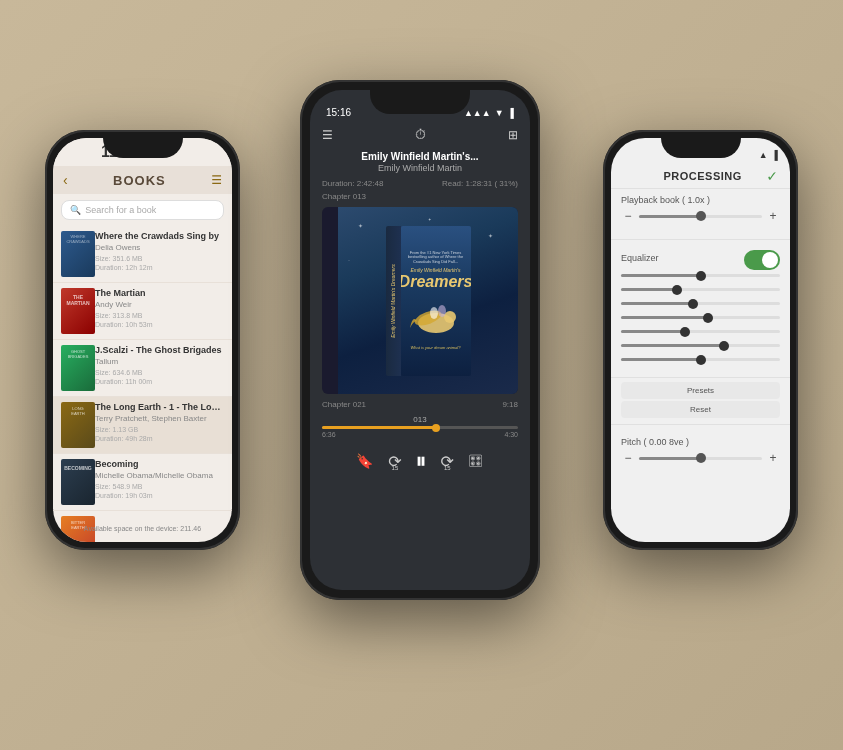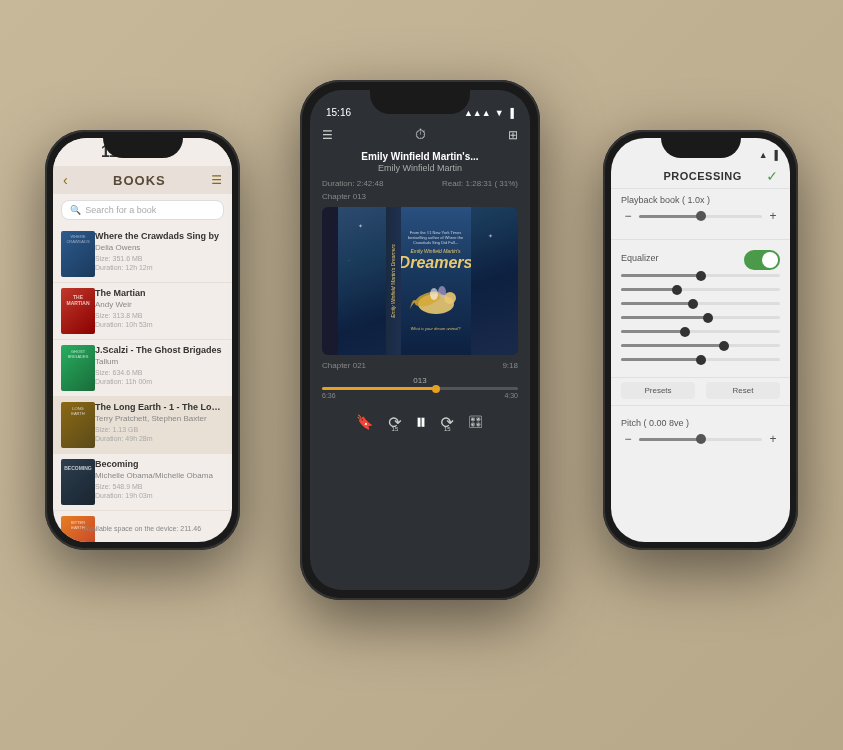--- a/index.html
+++ b/index.html
@@ -282,21 +282,21 @@
     .chapter-label {
       font-size: 8px;
       color: #888;
       padding: 2px 12px;
     }
 
     .album-art {
       margin: 4px 12px;
       border-radius: 6px;
       overflow: hidden;
-      height: 148px;
+      height: 187px;
       background: #1a1a2e;
       display: flex;
       align-items: center;
       justify-content: center;
       position: relative;
       padding-left: 16px;
     }
 
     .dreamers-cover {
       width: 100%;
@@ -557,23 +557,24 @@
     }
 
     .divider {
       height: 1px;
       background: #e0e0e0;
       margin: 4px 0;
     }
 
     .presets-row {
       display: flex;
-      gap: 11px;
+      gap: 2px;
       padding: 0 10px;
       margin-top: 4px;
+      flex-direction: column;
     }
 
     .preset-btn {
       flex: 1;
       padding: 4px 0;
       background: #e8e8e8;
       border-radius: 4px;
       text-align: center;
       font-size: 8px;
       color: #555;

